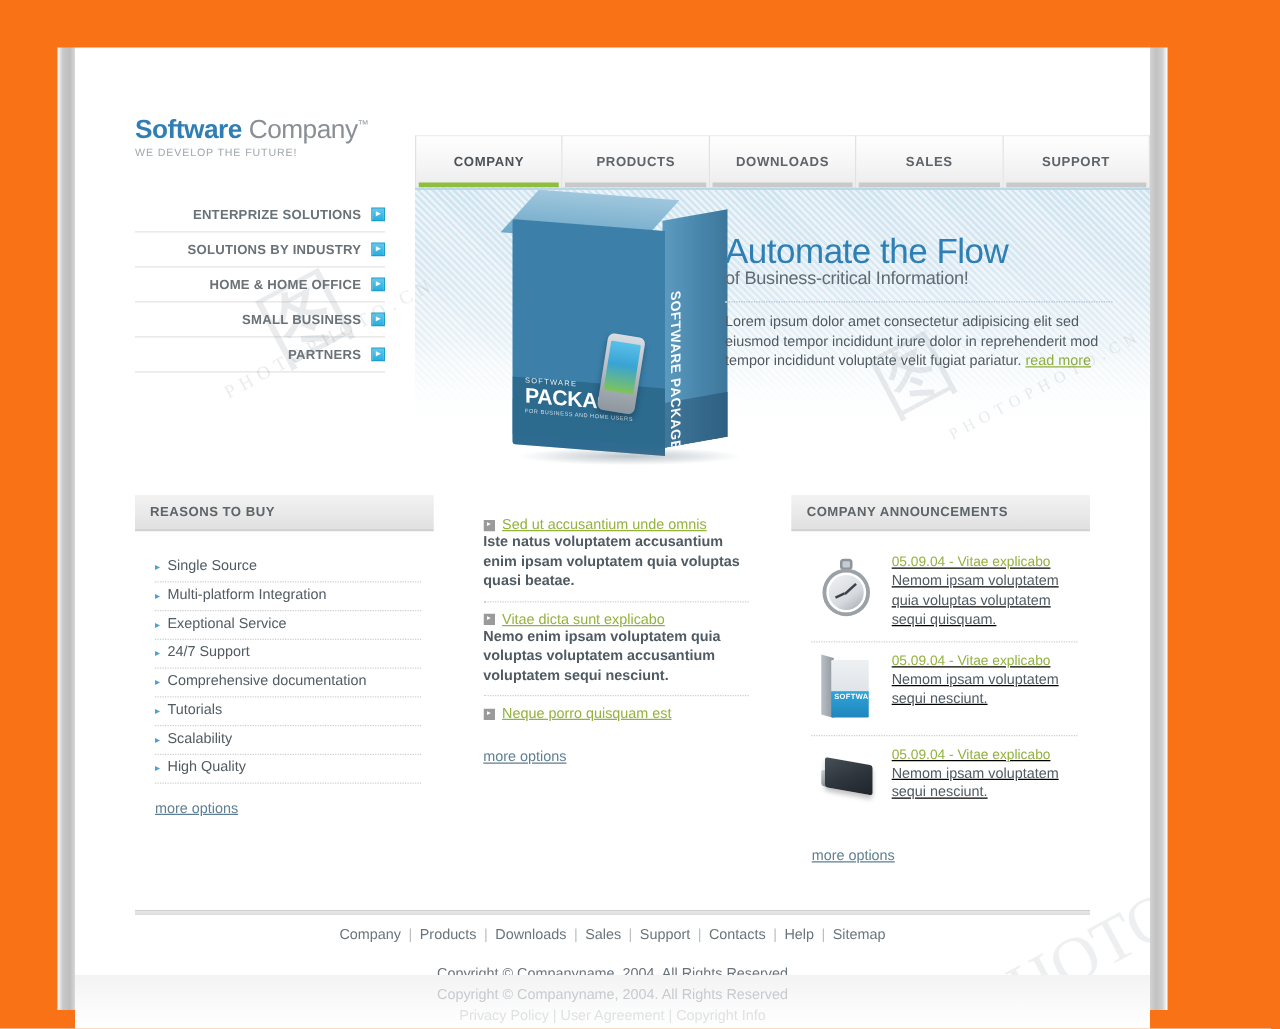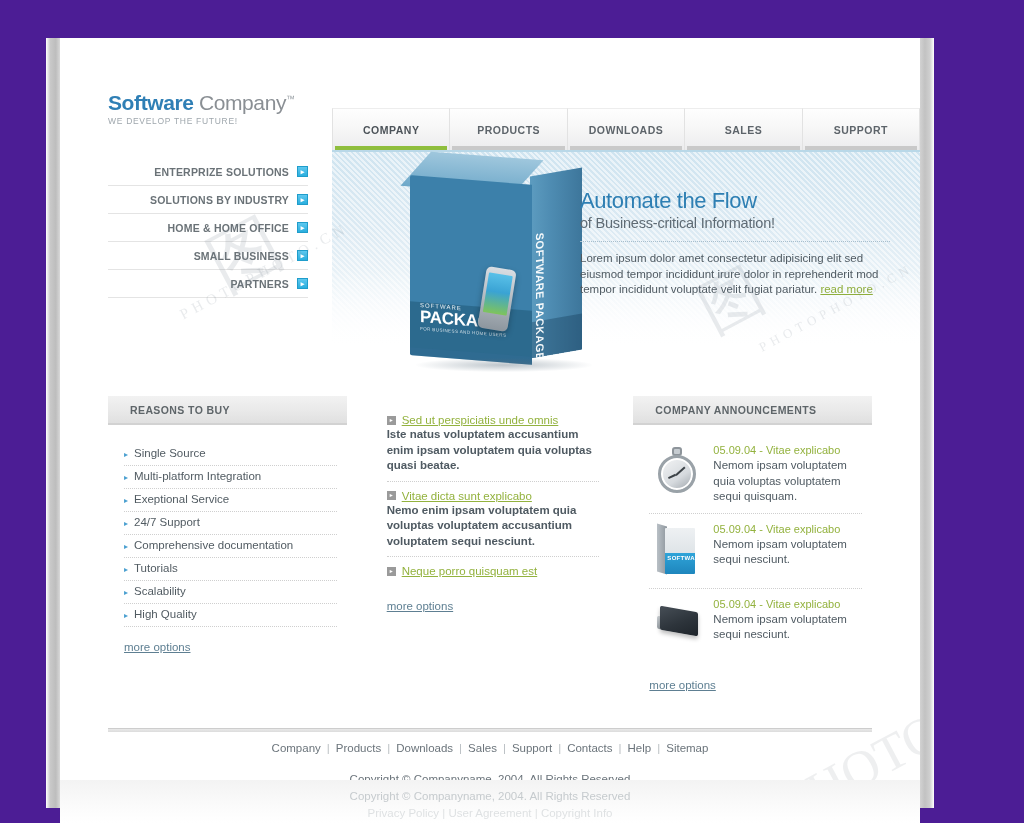--- a/index.html
+++ b/index.html
@@ -14,21 +14,21 @@
     font-family: "Liberation Sans", sans-serif;
     background: #ffffff;
     position: relative;
   }
 
   
   #stage {
     position: absolute;
     left: 0; top: 0;
     width: 1024px; height: 823px;
-    background: #4c1d95;
+    background: #f97316;
   }
 
   .shadow-strip {
     position: absolute;
     top: 38px;
     width: 14px;
     height: 770px;
   }
   .shadow-left {
     left: 46px;
@@ -278,21 +278,21 @@
   }
 
   
   .hero-copy {
     position: absolute;
     left: 248px;
     top: 38px;
     width: 310px;
   }
   .hero-h1 {
-    font-size: 22px;
+    font-size: 28px;
     color: #2e7fb3;
     letter-spacing: -0.4px;
     line-height: 25px;
     white-space: nowrap;
   }
   .hero-h2 {
     font-size: 14.5px;
     color: #5f6b74;
     letter-spacing: -0.2px;
     line-height: 20px;
@@ -323,21 +323,21 @@
     padding: 0 48px;
   }
   .col { width: 252px; }
 
   .col-head {
     height: 29px;
     background: linear-gradient(to bottom, #f2f2f2 0%, #e9e9e9 55%, #e0e0e0 100%);
     border-bottom: 2px solid #d2d2d2;
     display: flex;
     align-items: center;
-    padding-left: 22px;
+    padding-left: 12px;
   }
   .col-head-label {
     font-size: 10.5px;
     font-weight: bold;
     letter-spacing: 0.4px;
     color: #5e6569;
     white-space: nowrap;
   }
   .col-body { padding: 18px 10px 0 16px; }
 
@@ -386,21 +386,21 @@
   
   .ann {
     display: flex;
     gap: 10px;
     padding-bottom: 8px;
     margin-bottom: 8px;
     border-bottom: 1px dotted #cfcfcf;
   }
   .ann:last-of-type { border-bottom: none; margin-bottom: 2px; }
   .ann-icon { flex: 0 0 54px; height: 58px; position: relative; }
-  .ann-body { flex: 1 1 auto; }
+  .ann-body { flex: 1 1 auto; text-decoration: underline; }
   .ann-date {
     font-size: 11px;
     color: #93b23e;
     line-height: 15px;
     white-space: nowrap;
   }
   .ann-text {
     font-size: 11.5px;
     line-height: 15.5px;
     color: #4f5a62;
@@ -697,21 +697,21 @@
           </div>
           <a class="more-link">more options</a>
         </div>
       </div>
 
       <div class="col">
         <div class="col-body">
           <div class="cap">
             <div class="cap-head">
               <span class="cap-sq">▸</span>
-              <a class="cap-link">Sed ut perspiciatis unde omnis</a>
+              <a class="cap-link">Sed ut accusantium unde omnis</a>
             </div>
             <div class="cap-text">Iste natus voluptatem accusantium enim ipsam voluptatem quia voluptas quasi beatae.</div>
           </div>
           <div class="cap">
             <div class="cap-head">
               <span class="cap-sq">▸</span>
               <a class="cap-link">Vitae dicta sunt explicabo</a>
             </div>
             <div class="cap-text">Nemo enim ipsam voluptatem quia voluptas voluptatem accusantium  voluptatem sequi nesciunt.</div>
           </div>

